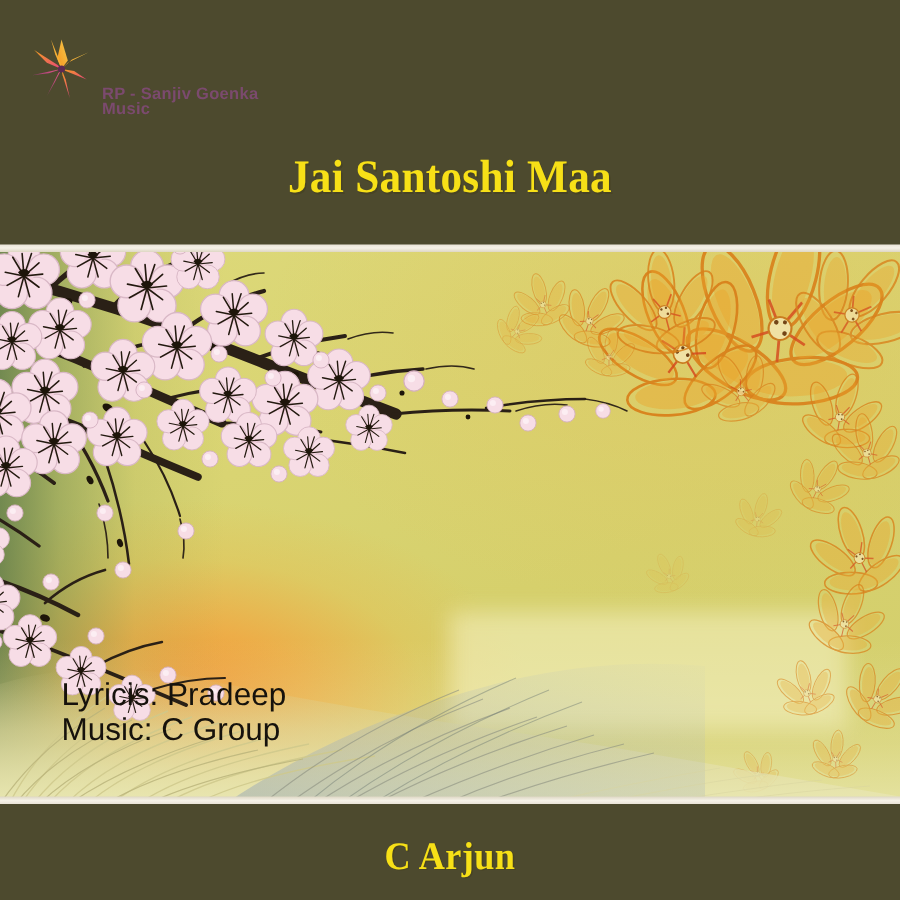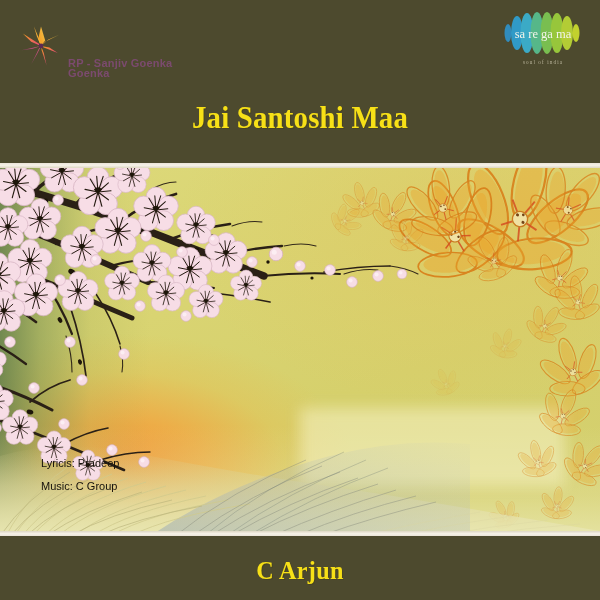--- a/index.html
+++ b/index.html
@@ -165,21 +165,21 @@
   
   .grass { position:absolute; left:0; bottom:0; width:600px; height:150px; }
 
   
   .credits {
     position: absolute;
     left: 41px; top: 452px;
     z-index: 7;
     color: #16120c;
     font-family: "Liberation Sans", sans-serif;
-    font-size: 11px;
+    font-size: 21px;
     line-height: 23px;
     font-weight: 500;
   }
   .credits div { white-space: nowrap; }
 </style>
 </head>
 <body>
 
 <div class="cover">
 
@@ -517,39 +517,23 @@
       <path d="M30 2 L36 22 L30 30 L26 20 Z" fill="url(#rp3)"></path>
       <path d="M56 14 L36 24 L30 30 L40 21 Z" fill="url(#rp3)"></path>
       <path d="M54 40 L34 32 L30 30 L42 32 Z" fill="url(#rp1)"></path>
       <path d="M38 58 L31 36 L30 30 L34 40 Z" fill="url(#rp1)"></path>
       <path d="M16 56 L27 34 L30 30 L24 42 Z" fill="url(#rp2)"></path>
       <path d="M2 36 L25 31 L30 30 L18 34 Z" fill="url(#rp2)"></path>
       <path d="M4 12 L26 26 L30 30 L16 24 Z" fill="url(#rp1)"></path>
       <path d="M20 2 L29 24 L30 30 L24 16 Z" fill="url(#rp3)"></path>
       <circle cx="30" cy="30" r="3.4" fill="#5d2a52"></circle>
     </svg>
-    <div class="rp-text"><span>RP - Sanjiv Goenka</span><br><span>Goenka</span></div>
+    <div class="rp-text"><span>RP - Sanjiv Goenka</span><br><span>Music</span></div>
   </div>
 
-  <div class="saregama">
-    <svg width="86" height="50" viewBox="0 0 86 50" xmlns="http://www.w3.org/2000/svg">
-      <g opacity="0.95">
-        <ellipse cx="8" cy="25" rx="3.5" ry="9" fill="#2f8fc4"></ellipse>
-        <ellipse cx="17" cy="25" rx="6" ry="17" fill="#2f9fd0"></ellipse>
-        <ellipse cx="27" cy="25" rx="6.5" ry="20" fill="#3bb0cf"></ellipse>
-        <ellipse cx="37" cy="25" rx="6.5" ry="21" fill="#57bd8e"></ellipse>
-        <ellipse cx="47" cy="25" rx="6.5" ry="21" fill="#7cc552"></ellipse>
-        <ellipse cx="57" cy="25" rx="6.5" ry="20" fill="#9ccd3c"></ellipse>
-        <ellipse cx="67" cy="25" rx="6" ry="17" fill="#b9d436"></ellipse>
-        <ellipse cx="76" cy="25" rx="3.5" ry="9" fill="#c9d92f"></ellipse>
-      </g>
-      <text x="43" y="30" text-anchor="middle" font-family="Liberation Serif, serif" font-size="12.5" fill="#f2f4ea">sa re ga ma</text>
-    </svg>
-    <div class="saregama-tag">soul of india</div>
-  </div>
 
   <div class="album-title">Jai Santoshi Maa</div>
 
   <div class="bottom-band-rule"></div>
   <div class="bottom-band"></div>
   <div class="artist-title">C Arjun</div>
 
 </div>
 
 </body></html>

